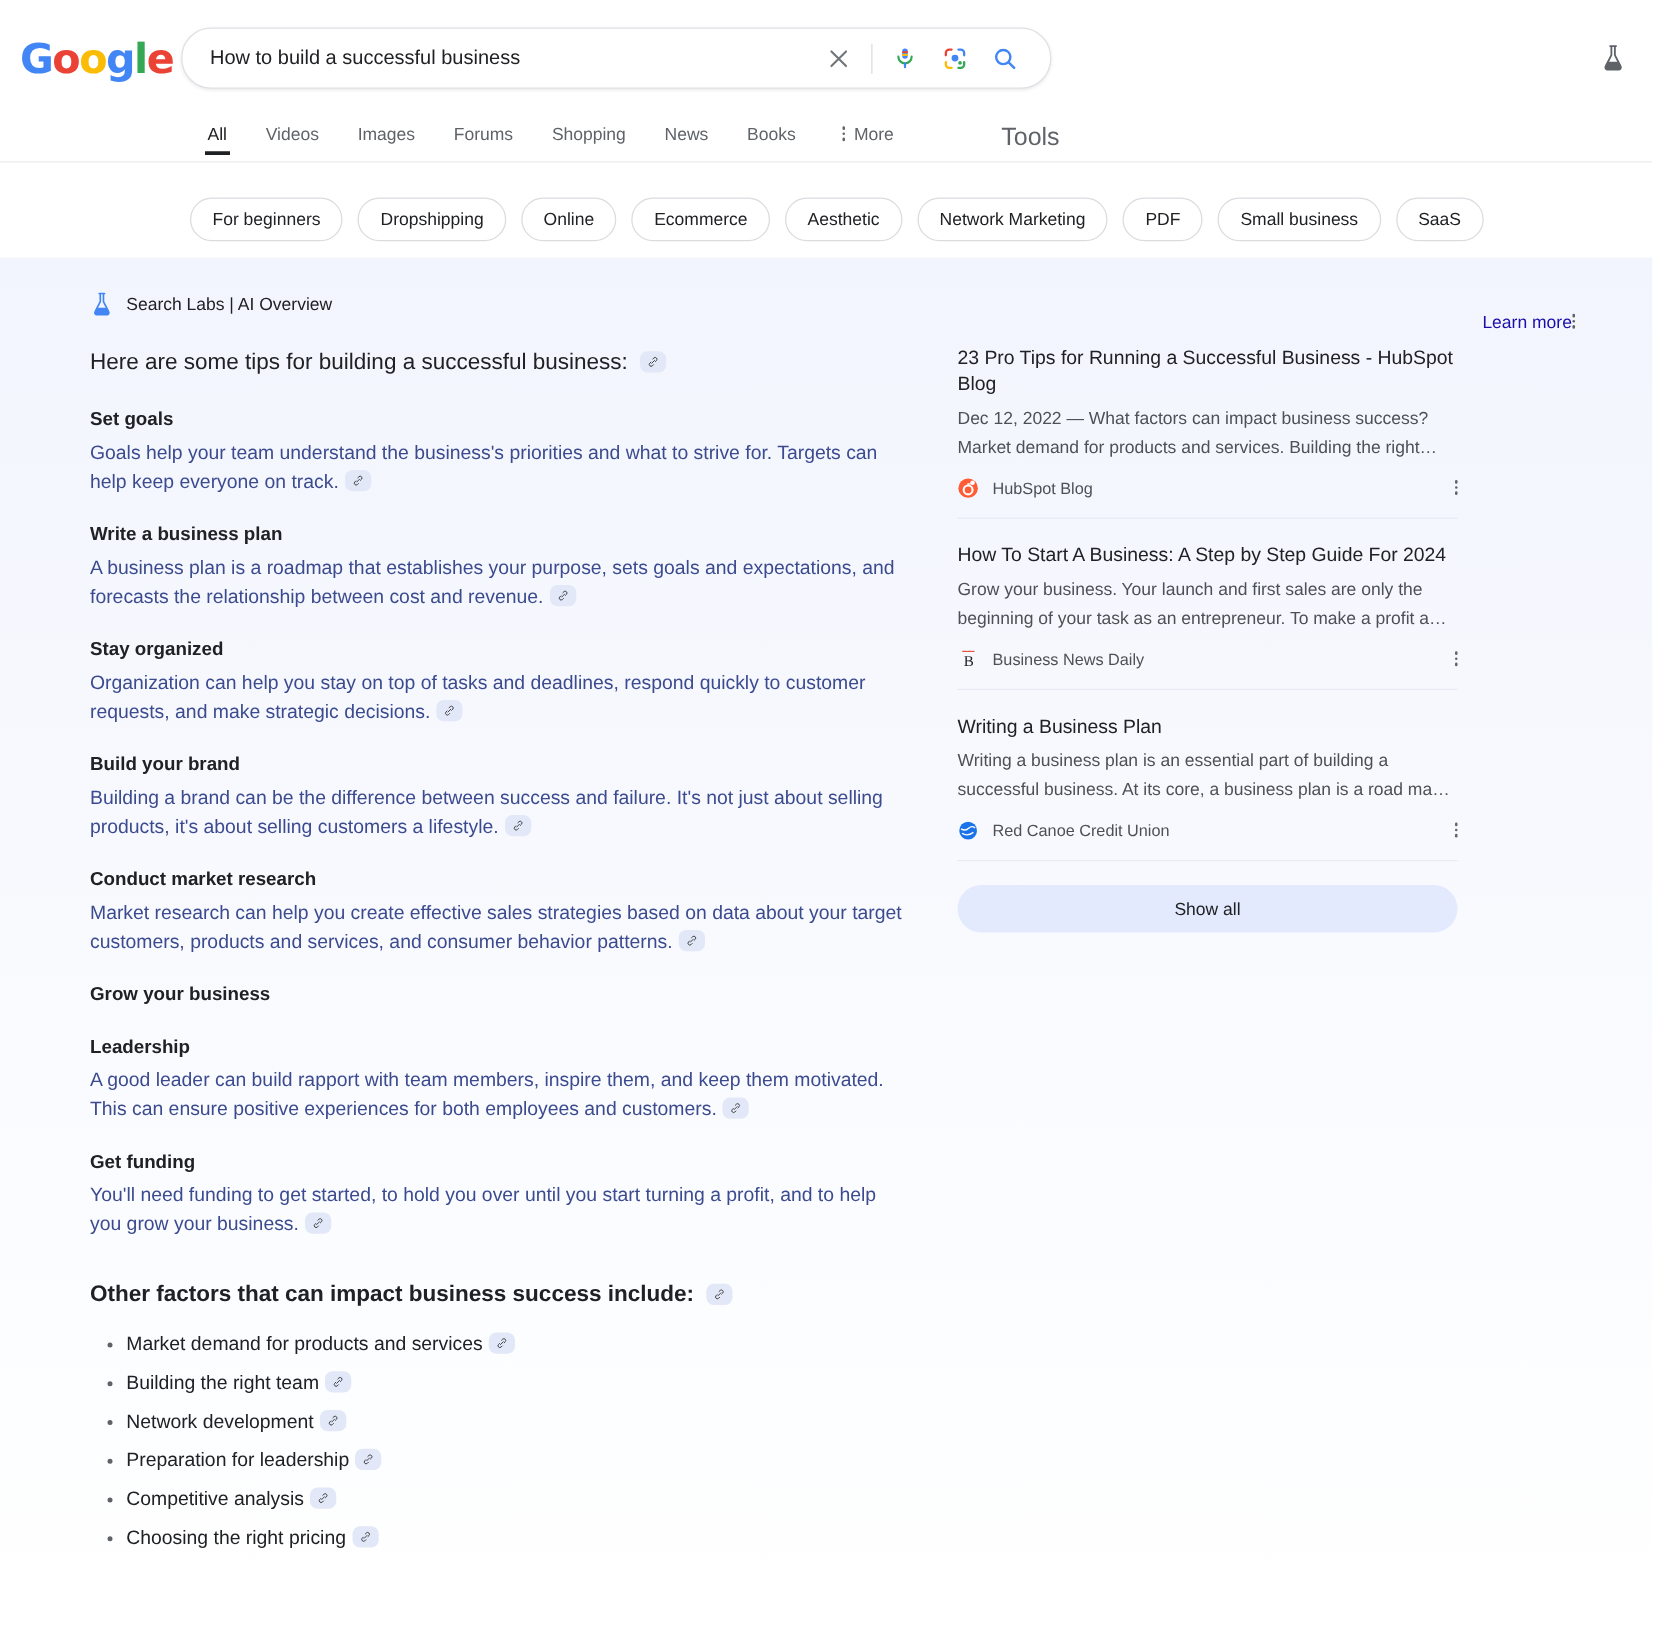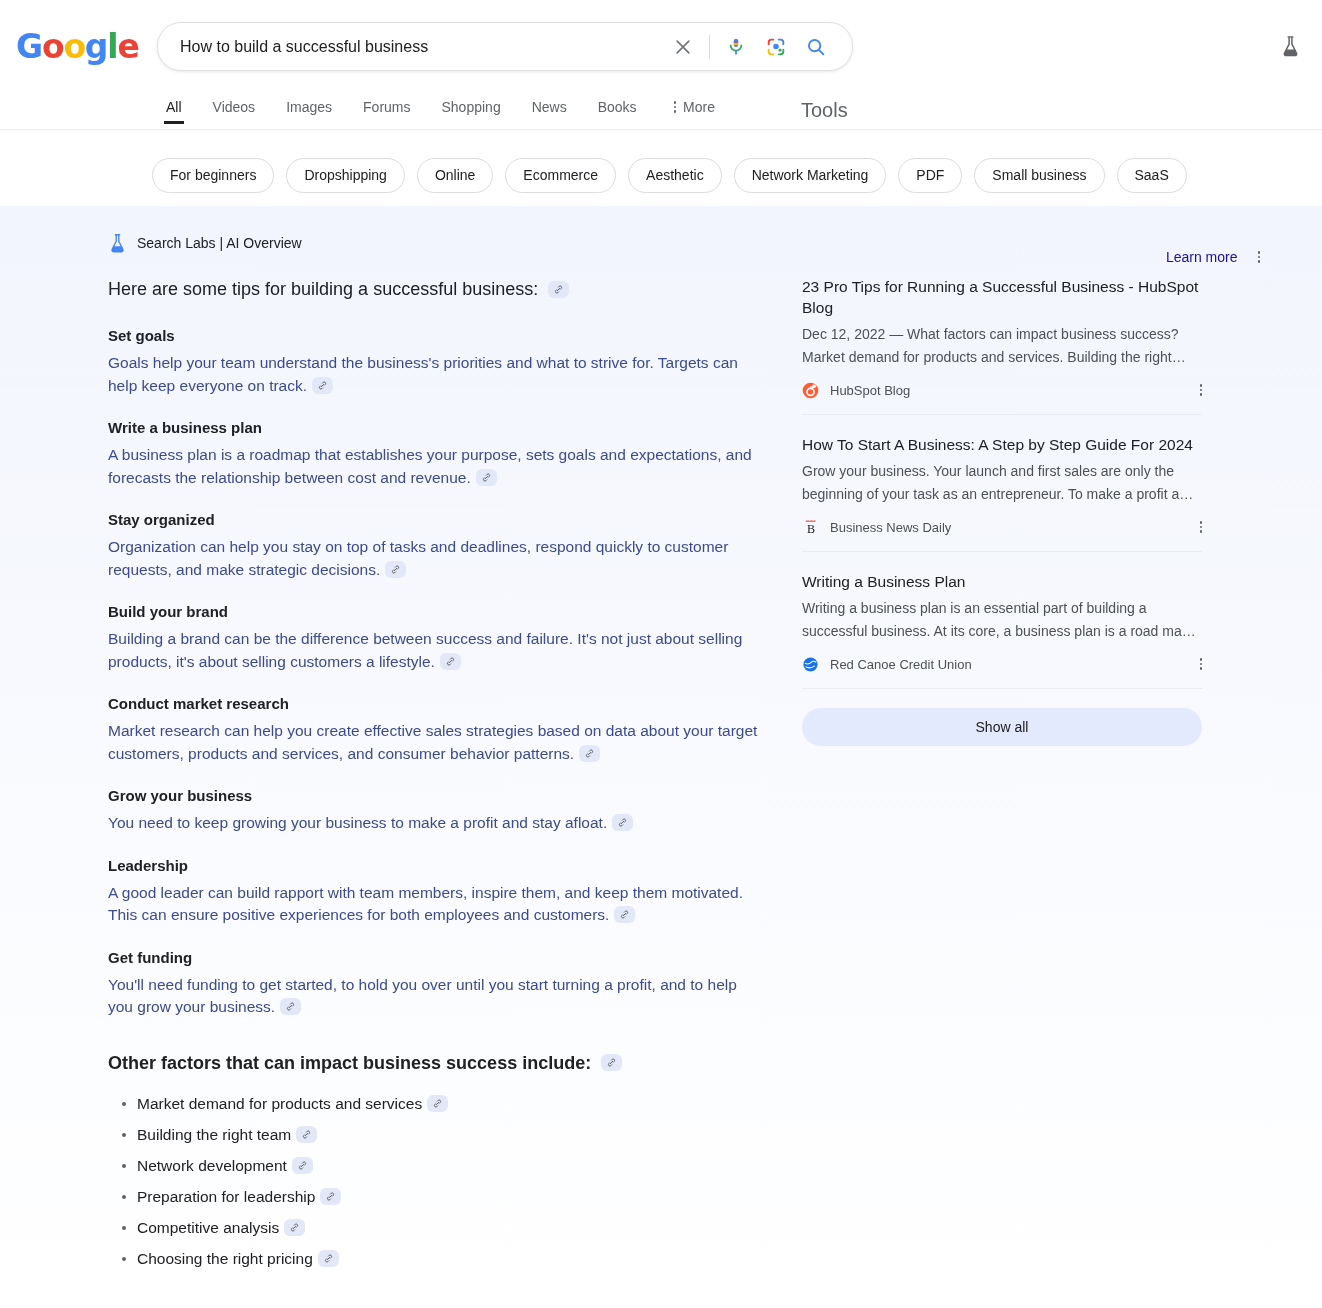--- a/index.html
+++ b/index.html
@@ -23,21 +23,21 @@
     font-family: "DejaVu Sans", sans-serif;
     font-weight: 700;
     user-select: none;
   }
   .logo .b { color: #4285F4; }
   .logo .r { color: #EA4335; }
   .logo .y { color: #FBBC05; }
   .logo .g { color: #34A853; }
 
   .searchbar {
-    position: absolute; left: 157px; top: 22px;
+    position: absolute; left: 145px; top: 22px;
     width: 696px; height: 49px;
     border: 1px solid #dfe1e5; border-radius: 24px;
     background: #fff;
     box-shadow: 0 1px 3px rgba(32,33,36,.10);
     display: flex; align-items: center;
   }
   .search-input {
     border: none; outline: none; background: transparent;
     font-family: "Liberation Sans", sans-serif;
     font-size: 16px; color: #202124;
@@ -101,31 +101,31 @@
   }
 
   
   .aio {
     position: relative;
     margin-top: 7px;
     padding: 26px 0 0 0;
     background: linear-gradient(180deg, #f2f5fd 0%, #f7f9fe 42%, #fcfdff 78%, #ffffff 100%);
     min-height: 1090px;
   }
-  .aio-inner { position: relative; padding-left: 108px; padding-right: 22px; }
+  .aio-inner { position: relative; padding-left: 72px; padding-right: 22px; }
 
   .aio-head {
     display: flex; align-items: center;
     height: 22px; margin-bottom: 22px;
     padding-right: 40px;
   }
   .labs-badge { display: flex; align-items: center; gap: 10px; }
   .labs-badge .txt { font-size: 14px; color: #202124; }
   .aio-head-right {
-    margin-left: auto; display: flex; align-items: center; gap: 20px; margin-top: 28px;
+    margin-left: auto; display: flex; align-items: center; gap: 0; margin-top: 28px;
   }
   .learn-more { font-size: 14px; color: #1a0dab; cursor: pointer; }
 
   .aio-cols { display: flex; }
   .aio-left { width: 652px; flex: none; }
   .aio-right { width: 400px; flex: none; margin-left: 42px; }
 
   
   .intro {
     font-size: 18px; color: #202124; line-height: 26px;
@@ -345,25 +345,20 @@
         <h3>Conduct market research</h3>
         <p><span>Market research can help you create effective sales strategies based on data about your target customers, products and services, and consumer behavior patterns.</span><span class="lnk">
                 <svg width="11" height="11" viewBox="0 0 24 24">
                   <path d="M9.5 14.5 L14.5 9.5 M8 12.5 l-2 2 a3.2 3.2 0 0 0 4.5 4.5 l2 -2 M16 11.5 l2 -2 a3.2 3.2 0 0 0 -4.5 -4.5 l-2 2" stroke="#3c4043" stroke-width="1.7" fill="none" stroke-linecap="round"></path>
                 </svg>
               </span></p>
       </div>
 
       <div class="sec">
         <h3>Grow your business</h3>
-        <p><span>You need to keep growing your business to make a profit and stay afloat.</span><span class="lnk">
-                <svg width="11" height="11" viewBox="0 0 24 24">
-                  <path d="M9.5 14.5 L14.5 9.5 M8 12.5 l-2 2 a3.2 3.2 0 0 0 4.5 4.5 l2 -2 M16 11.5 l2 -2 a3.2 3.2 0 0 0 -4.5 -4.5 l-2 2" stroke="#3c4043" stroke-width="1.7" fill="none" stroke-linecap="round"></path>
-                </svg>
-              </span></p>
       </div>
 
       <div class="sec">
         <h3>Leadership</h3>
         <p><span>A good leader can build rapport with team members, inspire them, and keep them motivated. This can ensure positive experiences for both employees and customers.</span><span class="lnk">
                 <svg width="11" height="11" viewBox="0 0 24 24">
                   <path d="M9.5 14.5 L14.5 9.5 M8 12.5 l-2 2 a3.2 3.2 0 0 0 4.5 4.5 l2 -2 M16 11.5 l2 -2 a3.2 3.2 0 0 0 -4.5 -4.5 l-2 2" stroke="#3c4043" stroke-width="1.7" fill="none" stroke-linecap="round"></path>
                 </svg>
               </span></p>
       </div>

